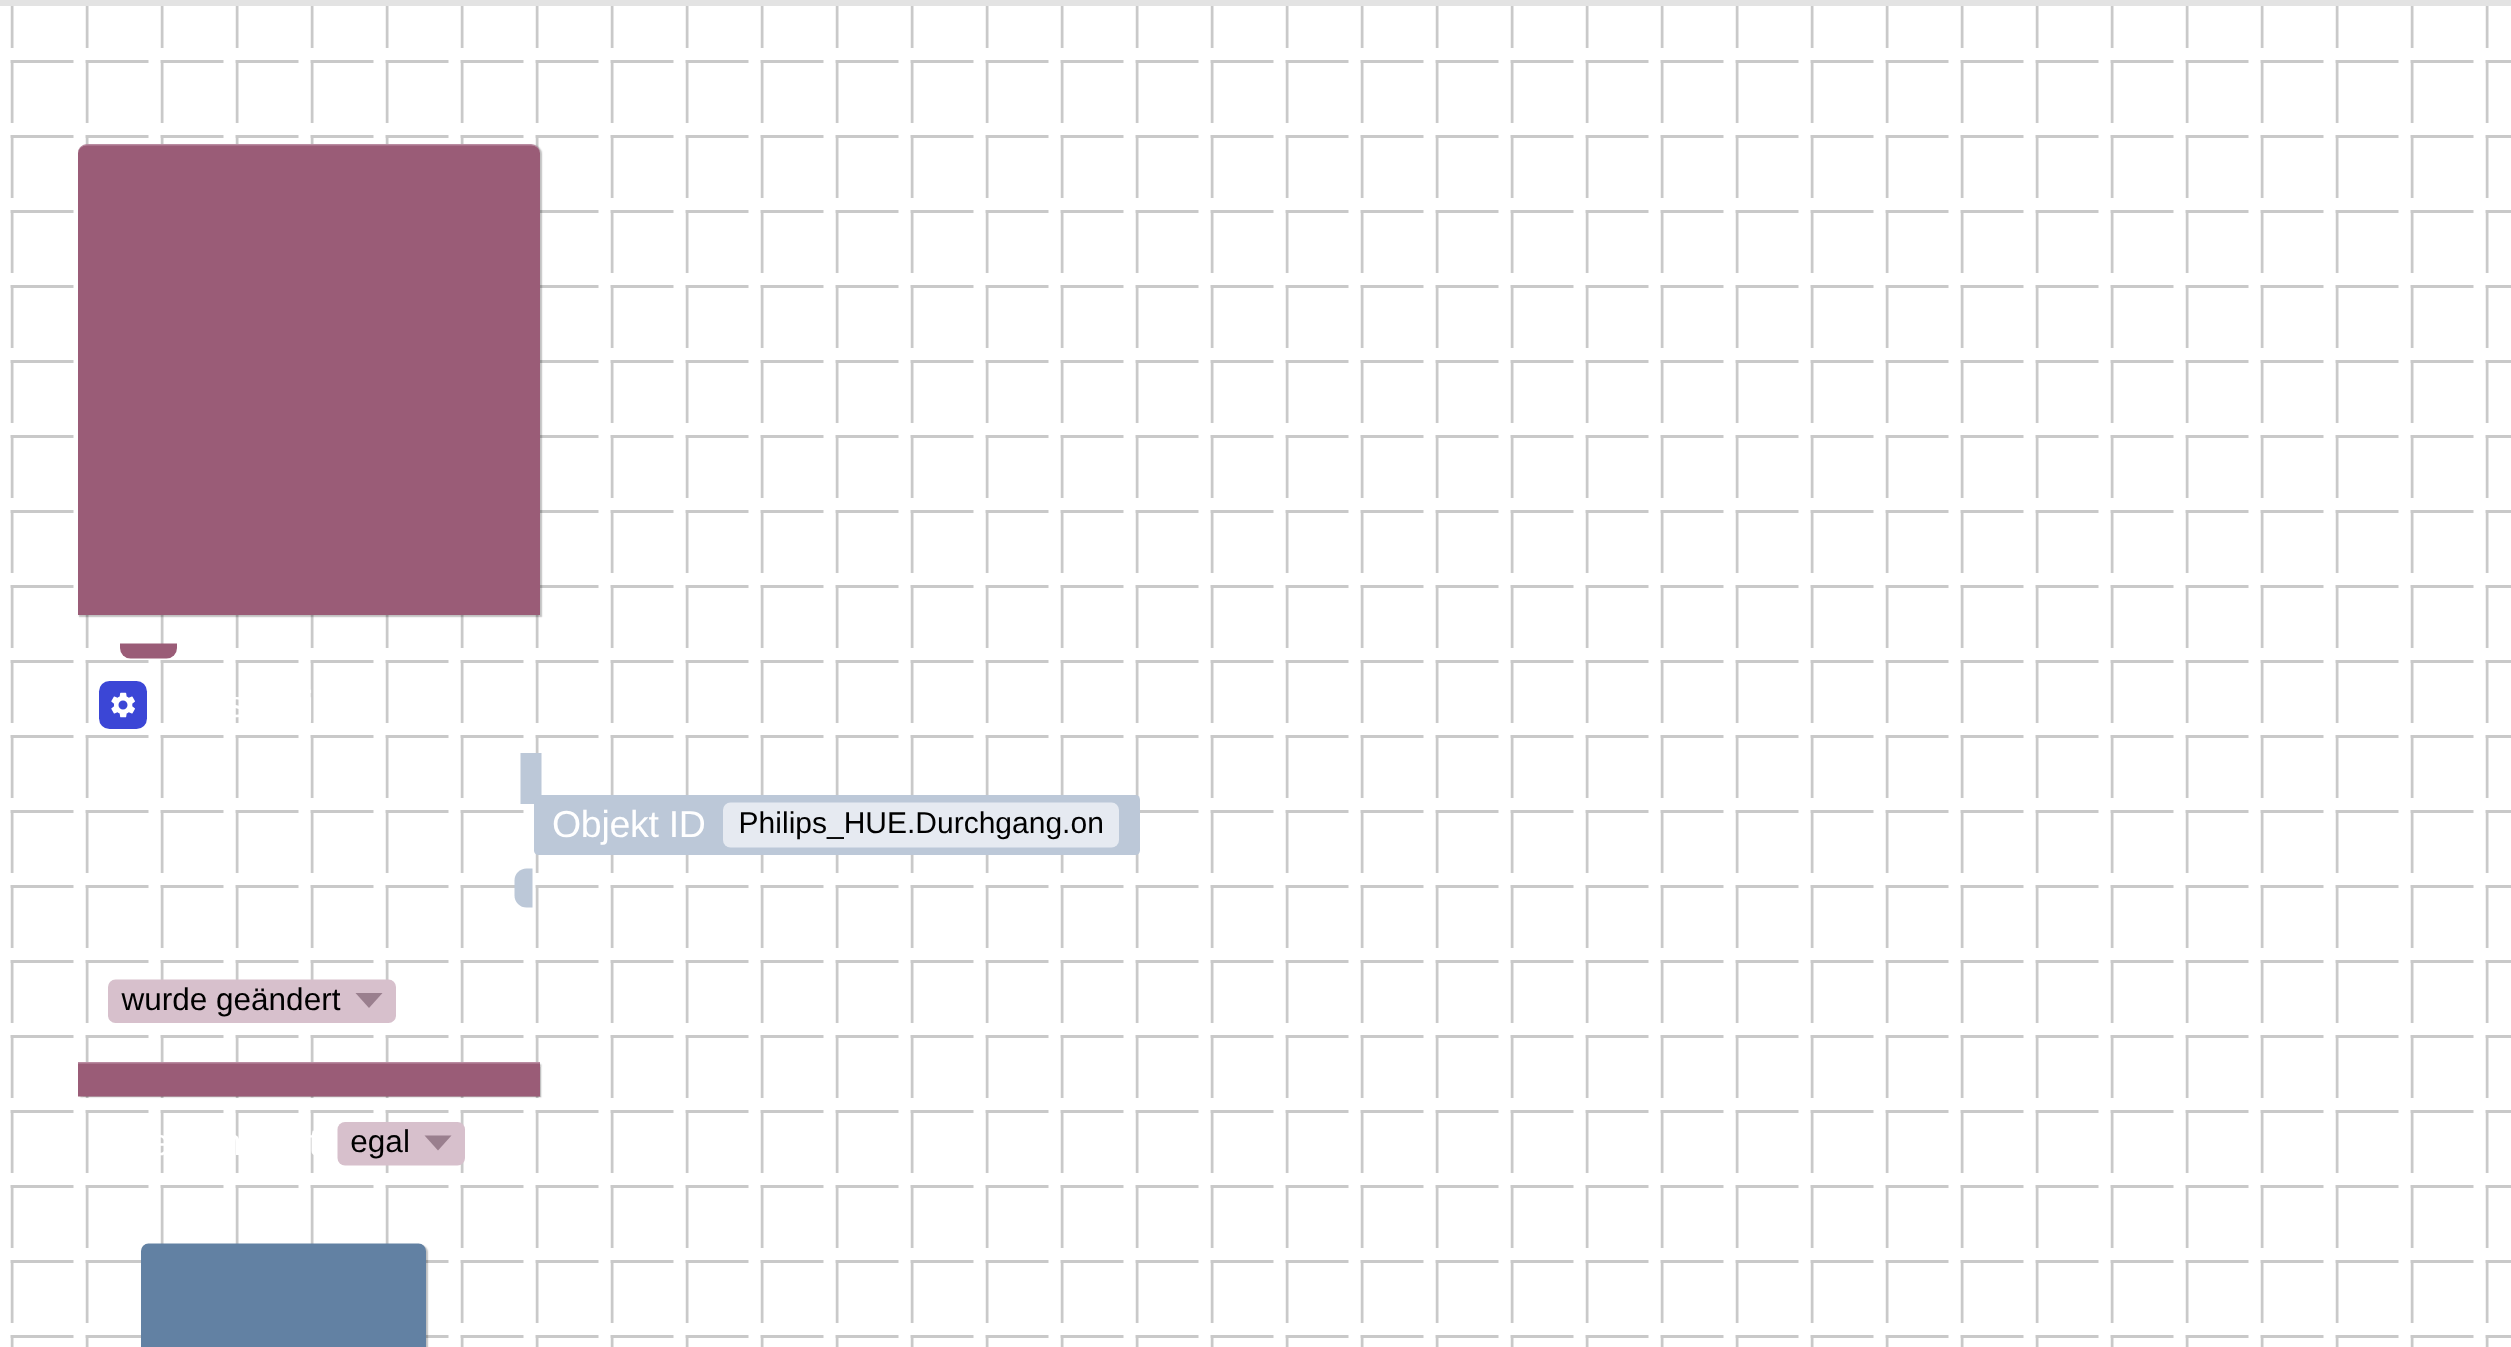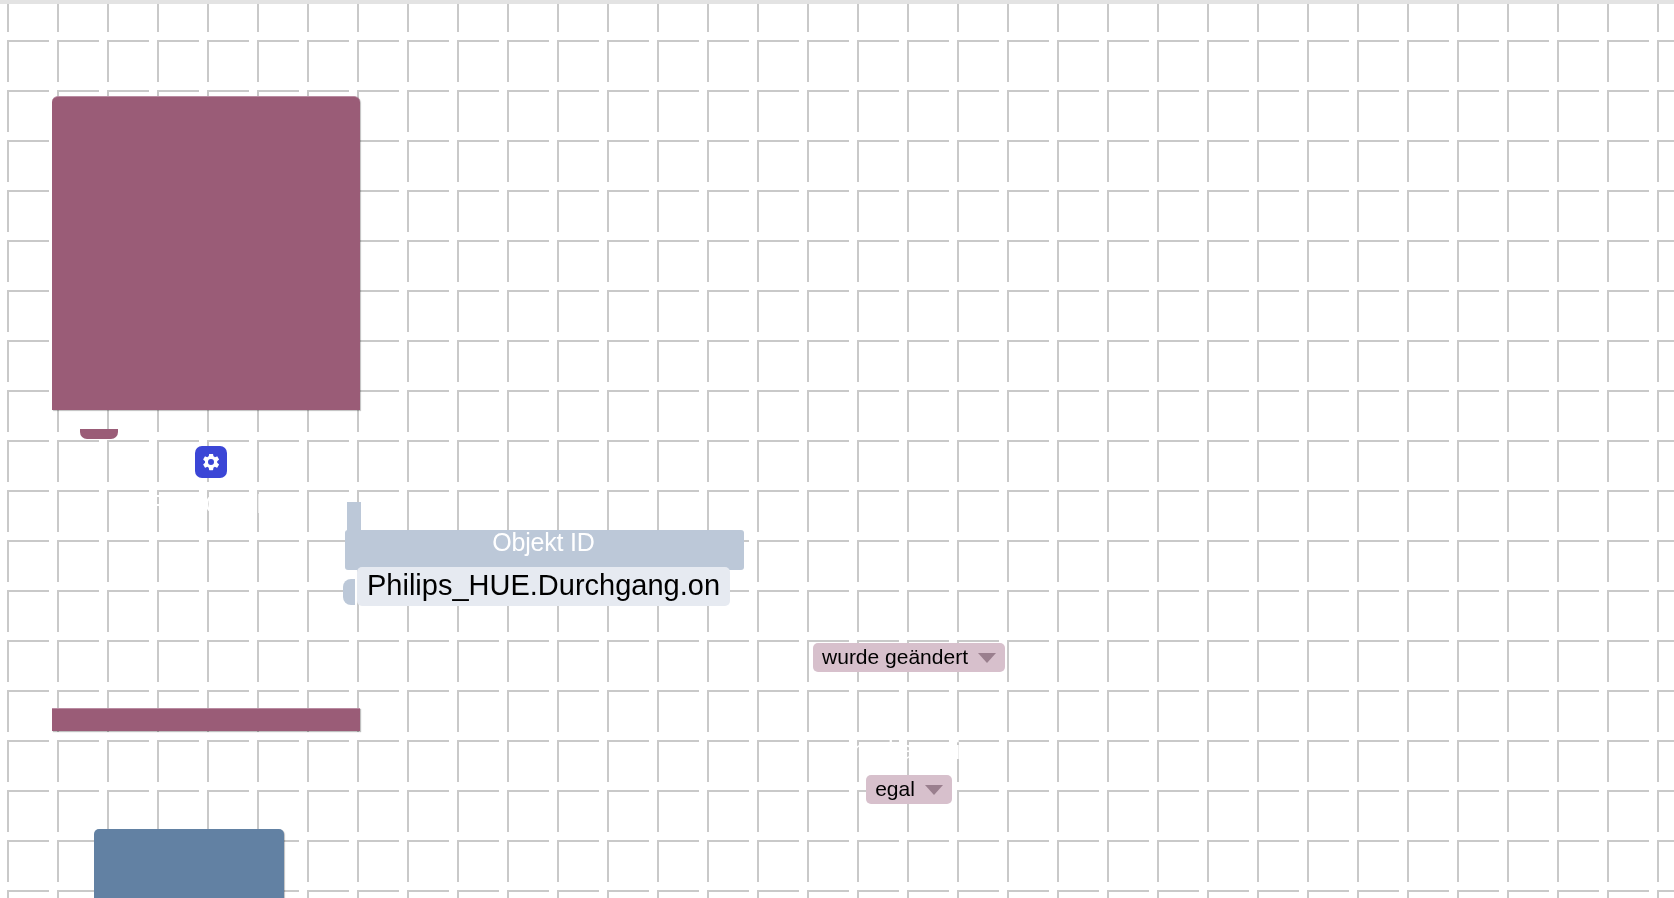--- a/index.html
+++ b/index.html
@@ -63,21 +63,20 @@
   .blue-body {
     background: #6281a3;
     box-shadow: 1px 1px 1px rgba(0,0,0,.25);
   }
 
   .row {
     display: flex;
     align-items: center;
     height: 48px;
     white-space: nowrap;
-    flex-direction: column;
   }
 
   .lbl {
     color: #ffffff;
     font-size: 25px;
     line-height: 1;
     letter-spacing: -.2px;
   }
 
   
@@ -152,23 +151,23 @@
     <span class="gear">
       <svg viewBox="0 0 24 24" aria-hidden="true">
         <path fill="#ffffff" d="M19.4 13c.04-.33.06-.66.06-1s-.02-.67-.06-1l2.03-1.58a.5.5 0 0 0 .12-.63l-1.92-3.32a.5.5 0 0 0-.6-.22l-2.39.96a7.4 7.4 0 0 0-1.73-1l-.36-2.54a.5.5 0 0 0-.5-.42h-3.84a.5.5 0 0 0-.5.42l-.36 2.54c-.63.26-1.2.6-1.73 1l-2.39-.96a.5.5 0 0 0-.6.22L2.71 8.79a.5.5 0 0 0 .12.63L4.86 11c-.04.33-.06.66-.06 1s.02.67.06 1l-2.03 1.58a.5.5 0 0 0-.12.63l1.92 3.32c.12.22.38.3.6.22l2.39-.96c.53.4 1.1.74 1.73 1l.36 2.54c.04.24.25.42.5.42h3.84c.25 0 .46-.18.5-.42l.36-2.54c.63-.26 1.2-.6 1.73-1l2.39.96c.22.08.48 0 .6-.22l1.92-3.32a.5.5 0 0 0-.12-.63L19.4 13zM12 15.6A3.6 3.6 0 1 1 12 8.4a3.6 3.6 0 0 1 0 7.2z"></path>
       </svg>
     </span>
     <span class="lbl">Falls Objekt</span>
   </div>
 
   
   <div class="blk" style="left:347px; top:103px; width:14px; height:34px; background:#bcc8d8; border-radius:0 0 0 0;"></div>
-  <div class="blk reporter light row" style="left:345px; top:97px; height:40px; padding:0 14px 0 12px; gap:12px; border-radius:3px;">
+  <div class="blk reporter light row" style="left:356px; top:97px; height:40px; padding:0 14px 0 12px; gap:12px; border-radius:3px;">
     <span class="lbl" style="color:#ffffff;">Objekt ID</span>
-    <span class="field blue" style="font-size:29px; background:#e6eaf1; padding:4px 10px 6px;">Philips_HUE.Durchgang.on</span>
+    <span class="field blue" style="font-size:20px; background:#e6eaf1; padding:4px 10px 6px;">Philips_HUE.Durchgang.on</span>
   </div>
   
   <div class="blk" style="left:343px; top:106px; width:12px; height:26px; background:#bcc8d8; border-radius:8px 0 0 8px;"></div>
 
   
   <div class="blk row" style="left:72px; top:144px;">
     <span class="field">
       <span>wurde geändert</span>
       <span class="caret"></span>
     </span>

